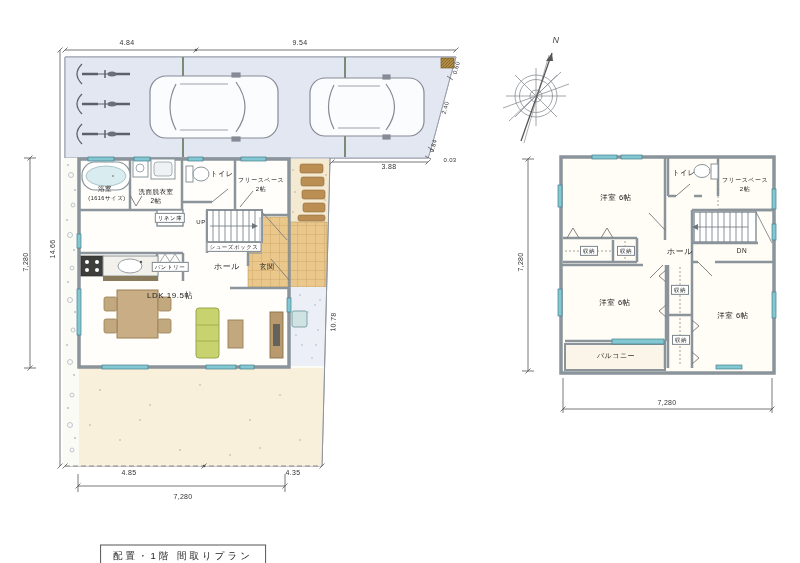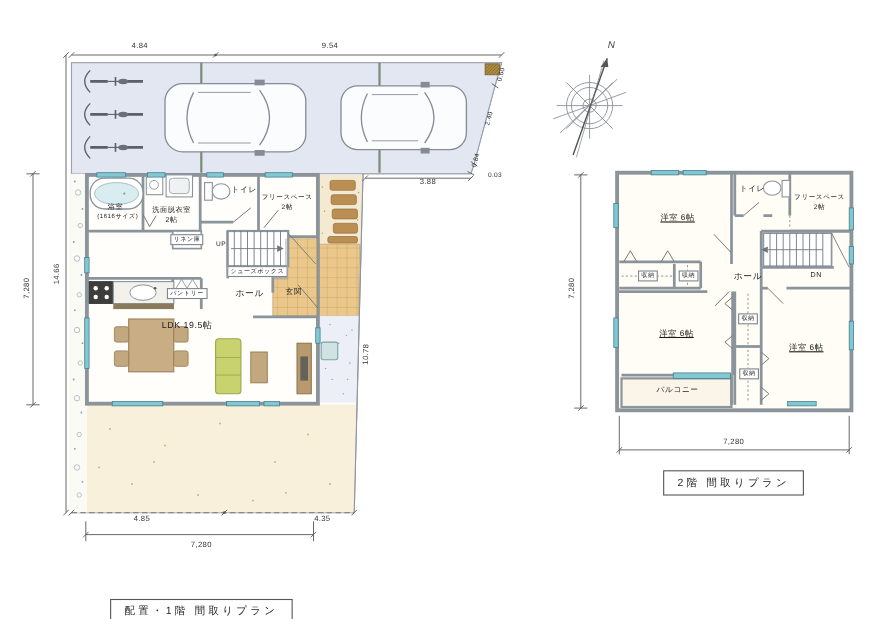--- a/index.html
+++ b/index.html
@@ -2,21 +2,21 @@
 <html><head>
 <meta charset="utf-8">
 <style>
   html,body{margin:0;padding:0;background:#fff;}
   .canvas{position:relative;width:800px;height:563px;background:#ffffff;overflow:hidden;
           font-family:"Liberation Sans","DejaVu Sans",sans-serif;color:#222;}
   svg.plan{position:absolute;left:0;top:0;}
   .lbl{position:absolute;transform:translate(-50%,-50%);font-size:7px;line-height:1.25;
        white-space:nowrap;color:#1c1c1c;letter-spacing:.5px;text-align:center;z-index:5;}
   .s55{font-size:5.5px;} .s6{font-size:6px;} .s65{font-size:6.5px;}
-  .s75{font-size:7.5px;text-decoration:underline;} .s8{font-size:8px;}
+  .s75{font-size:7.5px;} .s8{font-size:8px;}
   .dim{color:#333;letter-spacing:.3px;}
   .boxed{background:#fff;border:1px solid #7d868c;padding:0 2px;line-height:1.5;}
   .title-box{position:absolute;transform:translate(-50%,-50%);background:#fff;border:1px solid #555;
              padding:4px 12px;font-size:9.5px;letter-spacing:3px;white-space:nowrap;z-index:6;}
   .north{font-size:9px;font-style:italic;color:#444;}
 </style>
 </head>
 <body>
 
 <div class="canvas">
@@ -417,15 +417,14 @@
   <div class="lbl s75" style="left:615px;top:303px;">洋室 6帖</div>
   <div class="lbl s55 boxed" style="left:680px;top:290px;">収納</div>
   <div class="lbl s75" style="left:733px;top:316px;">洋室 6帖</div>
   <div class="lbl s55 boxed" style="left:681px;top:340px;">収納</div>
   <div class="lbl" style="left:616px;top:356px;">バルコニー</div>
 
   <div class="lbl dim" style="left:521px;top:262px;transform:translate(-50%,-50%) rotate(-90deg);">7,280</div>
   <div class="lbl dim" style="left:667px;top:403px;">7,280</div>
 
   <div class="title-box" style="left:183px;top:556px;">配置・1階 間取りプラン</div>
-  <div class="title-box" style="left:667px;top:439px;">2階 間取りプラン</div>
 
 </div>
 
 </body></html>

